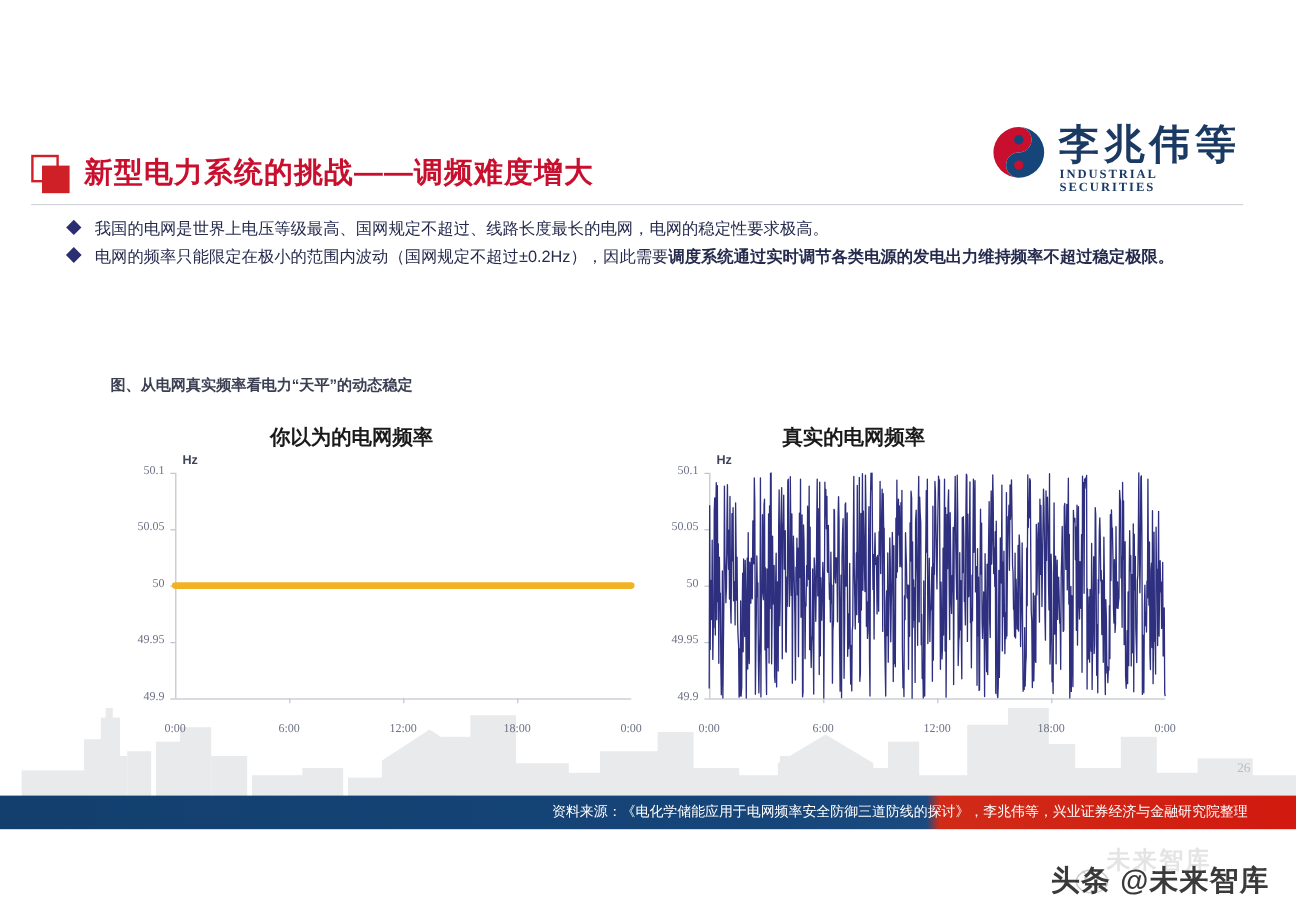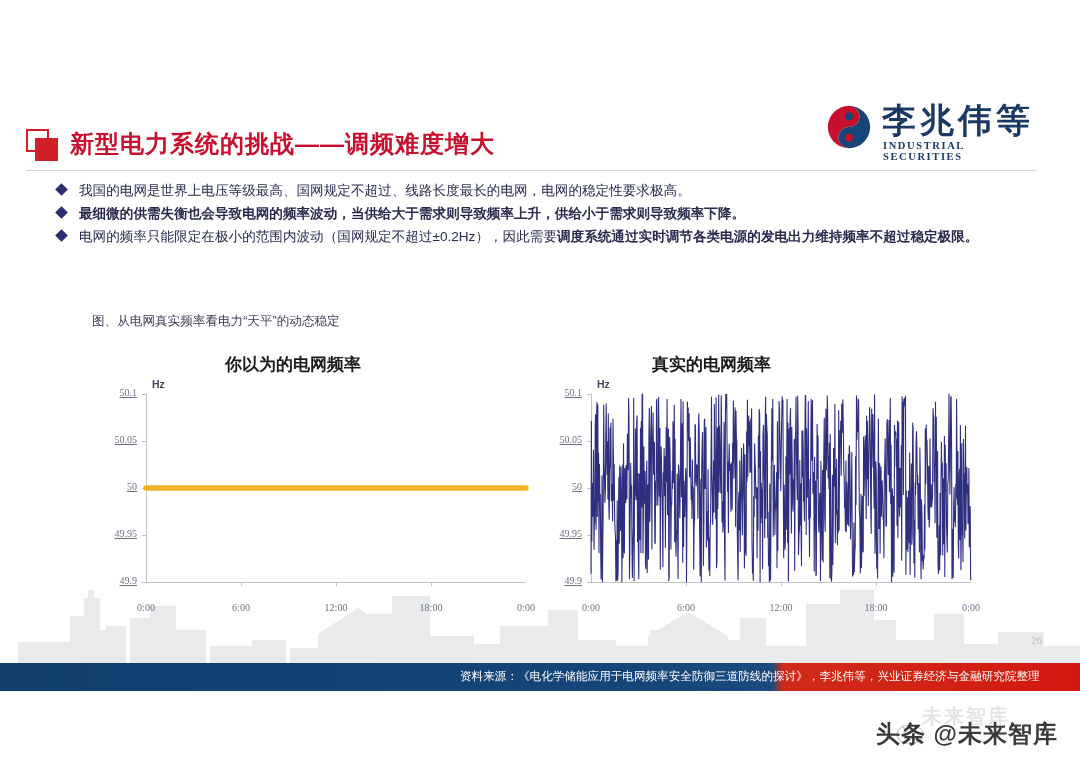--- a/index.html
+++ b/index.html
@@ -35,32 +35,32 @@
   
   .bullets{position:absolute;left:57px;top:181px;width:990px;}
   .bullet{position:relative;padding-left:22px;margin-bottom:3px;
     font-size:13.6px;line-height:20px;color:#262b4e;}
   .bullet .dia{position:absolute;left:0;top:4px;width:9px;height:9px;
     background:#2b2f72;transform:rotate(45deg);}
   .bullet.b2{font-weight:700;}
   .bullet .bold{font-weight:700;}
 
   
-  .fig-caption{position:absolute;left:92px;top:313px;font-size:12.6px;color:#3a3f52;}
+  .fig-caption{position:absolute;left:92px;top:313px;font-size:12.6px;color:#3a3f52;font-weight:bold;}
 
   
   .chart-title{position:absolute;font-size:17px;font-weight:700;color:#1a1a1a;}
   .chart-title.left{left:225px;top:353px;}
   .chart-title.right{left:652px;top:353px;}
 
   .chart{position:absolute;}
   .chart .unit{position:absolute;font-size:10.5px;font-weight:700;color:#40455c;
     font-family:Liberation Sans, sans-serif;}
   .chart .ylab{position:absolute;font-size:10px;color:#6d7284;text-align:right;
-    font-family:"Liberation Serif","DejaVu Serif",serif;white-space:nowrap;text-decoration:underline;}
+    font-family:"Liberation Serif","DejaVu Serif",serif;white-space:nowrap;}
   .chart .xlab{position:absolute;font-size:10px;color:#6d7284;text-align:center;
     font-family:"Liberation Serif","DejaVu Serif",serif;white-space:nowrap;margin-top:14px;}
   .chart .axis-v{position:absolute;width:1px;background:#bfc3ca;}
   .chart .axis-h{position:absolute;height:1px;background:#bfc3ca;}
   .chart .tickv{position:absolute;width:4px;height:1px;background:#bfc3ca;}
   .chart .tickh{position:absolute;width:1px;height:4px;background:#bfc3ca;}
   .chart svg{position:absolute;left:0;top:0;overflow:visible;}
 
   
   .pageno{position:absolute;right:38px;top:634px;font-size:11px;color:#b9bcc2;
@@ -141,21 +141,20 @@
   <div class="page-title">新型电力系统的挑战——调频难度增大</div>
   <div class="title-rule"></div>
 
   <div class="bullets">
     <div class="bullet b1">
       <span class="dia"></span>
       <span>我国的电网是世界上电压等级最高、国网规定不超过、线路长度最长的电网，电网的稳定性要求极高。</span>
     </div>
     <div class="bullet b2">
       <span class="dia"></span>
-      <span>最细微的供需失衡也会导致电网的频率波动，当供给大于需求则导致频率上升，供给小于需求则导致频率下降。</span>
     </div>
     <div class="bullet b3">
       <span class="dia"></span>
       <span>电网的频率只能限定在极小的范围内波动（国网规定不超过±0.2Hz），因此需要</span><span class="bold">调度系统通过实时调节各类电源的发电出力维持频率不超过稳定极限。</span>
     </div>
   </div>
 
   <div class="fig-caption">图、从电网真实频率看电力“天平”的动态稳定</div>
 
   <div class="chart-title left">你以为的电网频率</div>

